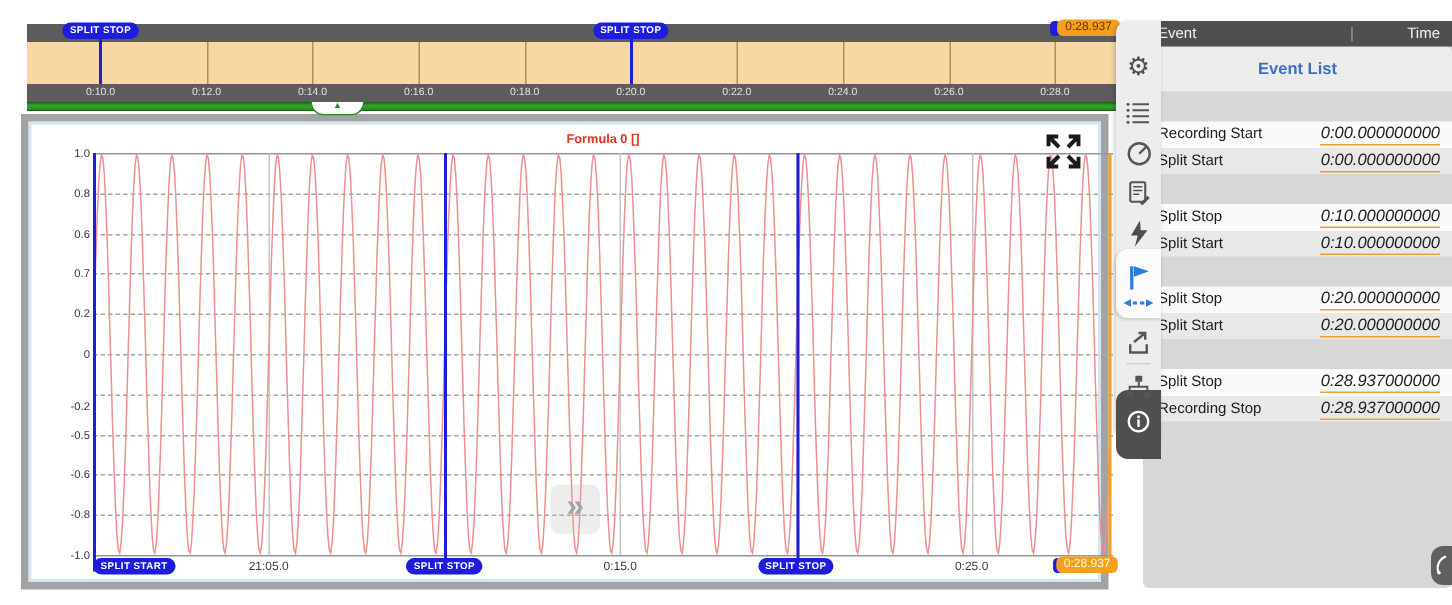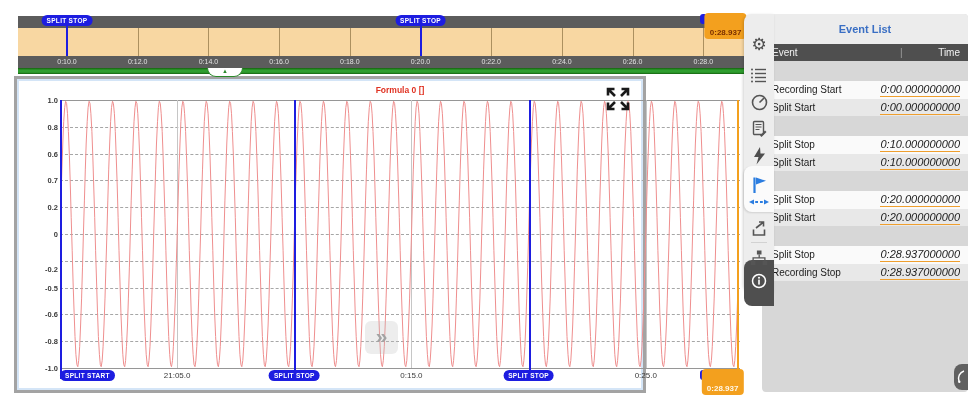--- a/index.html
+++ b/index.html
@@ -15,47 +15,47 @@
   .tl-bottom { position:absolute; left:0; top:40px; width:727px; height:12px; background:#5c5c5c; }
   .tl-sep  { position:absolute; top:12px; width:1px; height:28px; background:rgba(110,85,40,.55); }
   .tl-tick { position:absolute; top:42px; transform:translateX(-50%); font-size:7px; color:#e2e2e2; white-space:nowrap; }
   .tl-line { position:absolute; top:5px; width:2px; height:35px; background:#1d1de0; transform:translateX(-50%); }
   .pill {
     position:absolute; background:#1d1de0; color:#fff; font-size:6.5px; font-weight:bold;
     letter-spacing:.3px; padding:2px 5px; border-radius:6px; white-space:nowrap; z-index:6;
   }
   .tl-pill { top:-1px; transform:translateX(-50%); }
   .badge {
-    position:absolute; background:#f3a01e; font-size:8px; font-weight:bold;
-    padding:15px 5px 2px; border-radius:4px; white-space:nowrap; z-index:7;
+    position:absolute; background:#f3a01e; font-size:8px; font-weight:normal;
+    padding:0 5px 2px; border-radius:4px; white-space:nowrap; z-index:7;
   }
   .blue-chip { position:absolute; width:7px; height:10px; background:#1d1de0; border-radius:3px; z-index:6; }
   
   #green-bar {
     position:absolute; left:18px; top:68px; width:727px; height:6px;
     background:linear-gradient(#15610f, #2f9e2f 35%, #2f9e2f 70%, #15610f);
   }
   #green-tab {
     position:absolute; left:207px; top:68px; width:36px; height:9px; background:#fff;
     border:1px solid #2a8a2a; border-top:none; border-radius:0 0 9px 9px; z-index:3;
     text-align:center; font-size:6px; line-height:7px; color:#2a8a2a; cursor:pointer;
   }
   
   #chart-frame {
-    position:absolute; left:14px; top:76px; width:632px; height:317px;
-    border:3px solid #a3a3a3; background:#fff;
+    position:absolute; left:14px; top:76px; width:725px; height:317px;
+    border:5px solid #a3a3a3; background:#fff;
     box-shadow: inset 0 0 0 2px #d4e5f7;
   }
   #chart-title { position:absolute; left:43px; top:6px; width:680px; text-align:center;
     font-size:8.5px; font-weight:bold; color:#e03222; }
   #plot { position:absolute; left:43px; top:21px; width:680px; height:268px; }
   .hgrid { position:absolute; left:0; width:680px; height:0; border-top:1px dashed #a6a6a6; }
   .hgrid.solid { border-top:1px solid #969696; }
   .vgrid { position:absolute; top:0; width:1px; height:268px; background:#c6c6c6; }
-  .y-tick { position:absolute; right:682px; transform:translateY(-50%); font-size:7.5px; font-weight:bold; color:#3a3a3a; white-space:nowrap; }
+  .y-tick { position:absolute; right:682px; transform:translateY(-50%); font-size:7.5px; font-weight:normal; color:#3a3a3a; white-space:nowrap; }
   .x-tick { position:absolute; top:271px; transform:translateX(-50%); font-size:8px; color:#3a3a3a; white-space:nowrap; }
   .mk-line { position:absolute; top:0; width:2px; height:279px; background:#1d1de0; transform:translateX(-50%); z-index:4; }
   .mk-line.orange { background:#f3a01e; }
   .ch-pill { top:270px; }
   #wave-svg { position:absolute; left:0; top:0; z-index:2; }
   #watermark {
     position:absolute; left:305px; top:221px; width:33px; height:33px; z-index:5;
     background:rgba(190,190,190,.28); border-radius:6px; text-align:center;
     font-size:21px; line-height:30px; font-weight:bold; color:#a3a3a3; cursor:pointer;
   }
@@ -202,26 +202,26 @@
           <div class="y-tick" style="top: 169px;">-0.2</div>
           <div class="y-tick" style="top: 187.6px;">-0.5</div>
           <div class="y-tick" style="top: 214.4px;">-0.6</div>
           <div class="y-tick" style="top: 241.2px;">-0.8</div>
           <div class="y-tick" style="top: 268px;">-1.0</div>
         </div>
     </div>
   </div>
 
   <div id="panel">
-    <div id="panel-title">Event List</div>
     <div id="tbl-header">
       <span class="h-event">Event</span>
       <span class="h-div">|</span>
       <span class="h-time">Time</span>
     </div>
+    <div id="panel-title">Event List</div>
     <div id="tbl-rows">
         <div class="evt-row odd"><span class="evt-name">Recording Start</span><span class="evt-time">0:00.000000000</span></div>
         <div class="evt-row"><span class="evt-name">Split Start</span><span class="evt-time">0:00.000000000</span></div>
         <div class="evt-row odd"><span class="evt-name">Split Stop</span><span class="evt-time">0:10.000000000</span></div>
         <div class="evt-row"><span class="evt-name">Split Start</span><span class="evt-time">0:10.000000000</span></div>
         <div class="evt-row odd"><span class="evt-name">Split Stop</span><span class="evt-time">0:20.000000000</span></div>
         <div class="evt-row"><span class="evt-name">Split Start</span><span class="evt-time">0:20.000000000</span></div>
         <div class="evt-row odd"><span class="evt-name">Split Stop</span><span class="evt-time">0:28.937000000</span></div>
         <div class="evt-row"><span class="evt-name">Recording Stop</span><span class="evt-time">0:28.937000000</span></div>
       </div>

